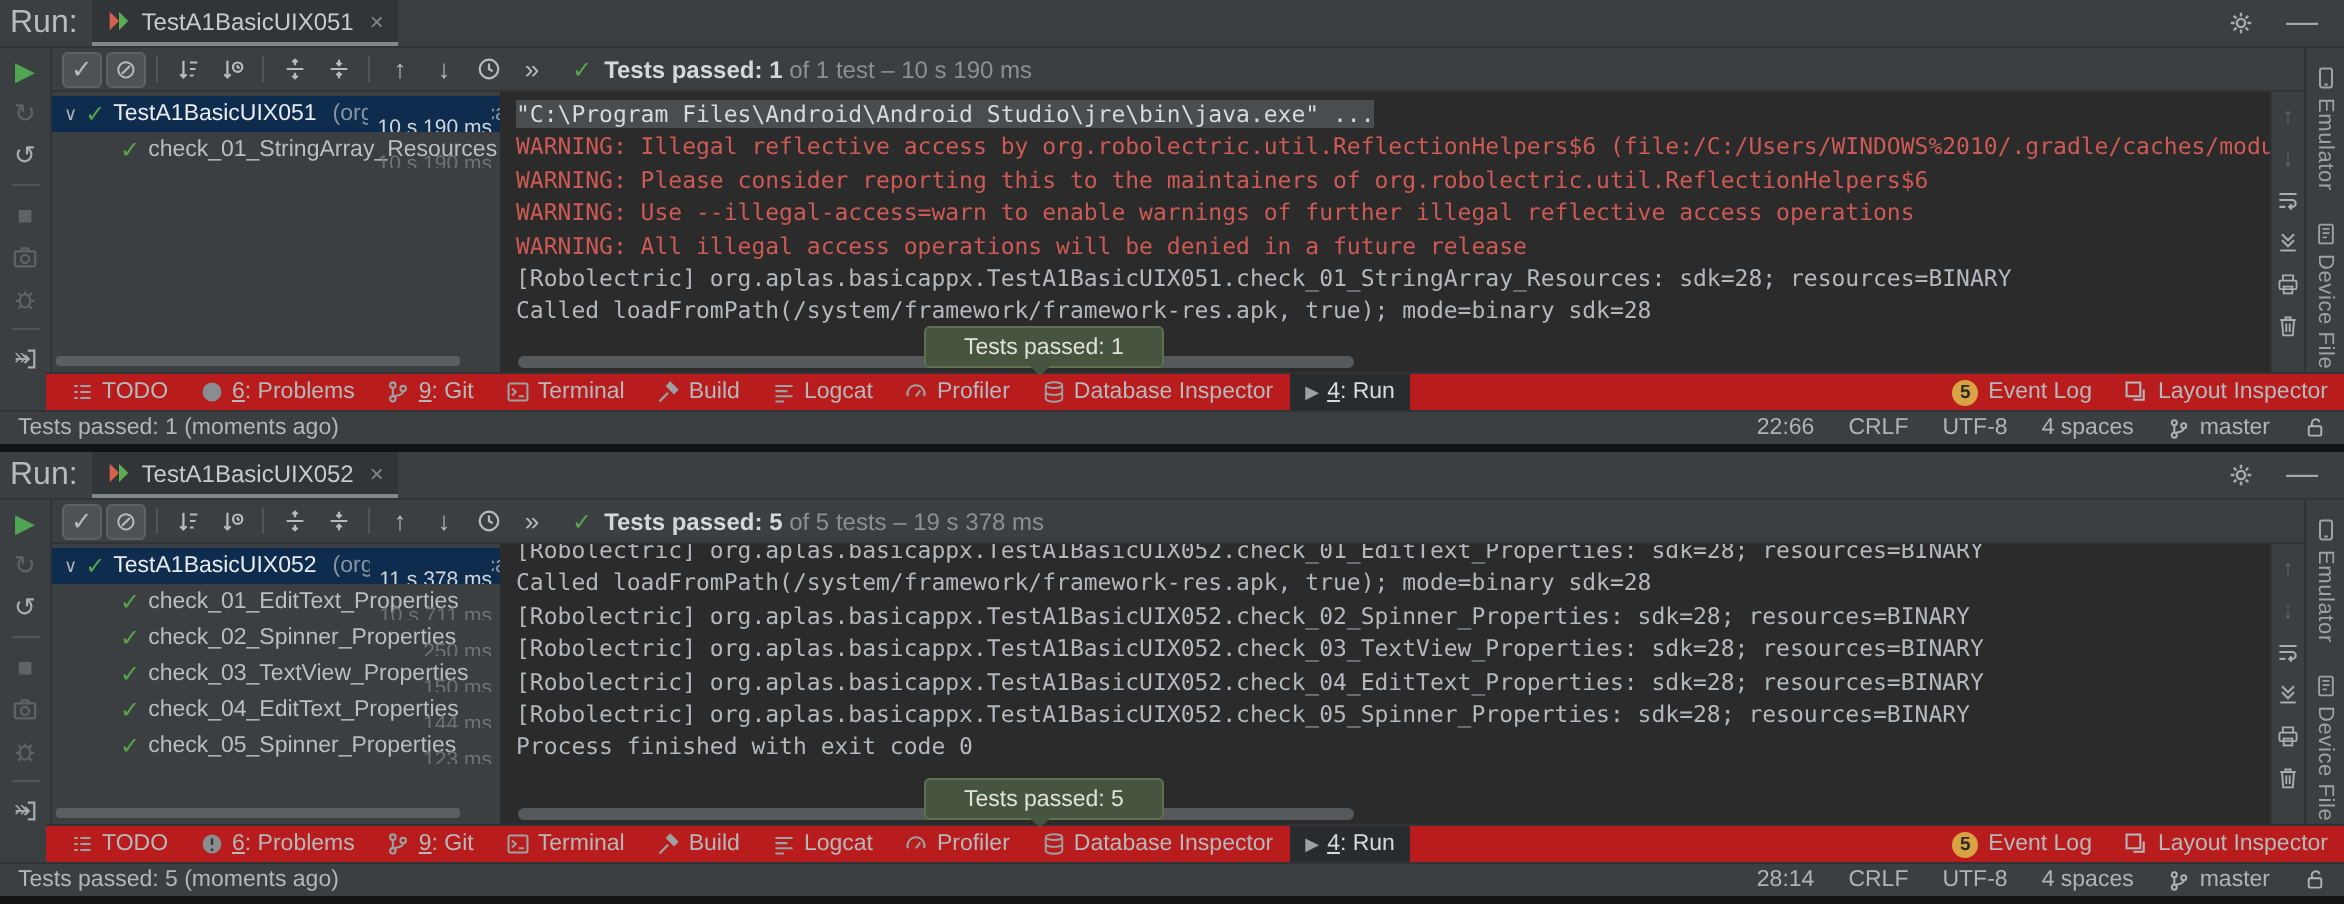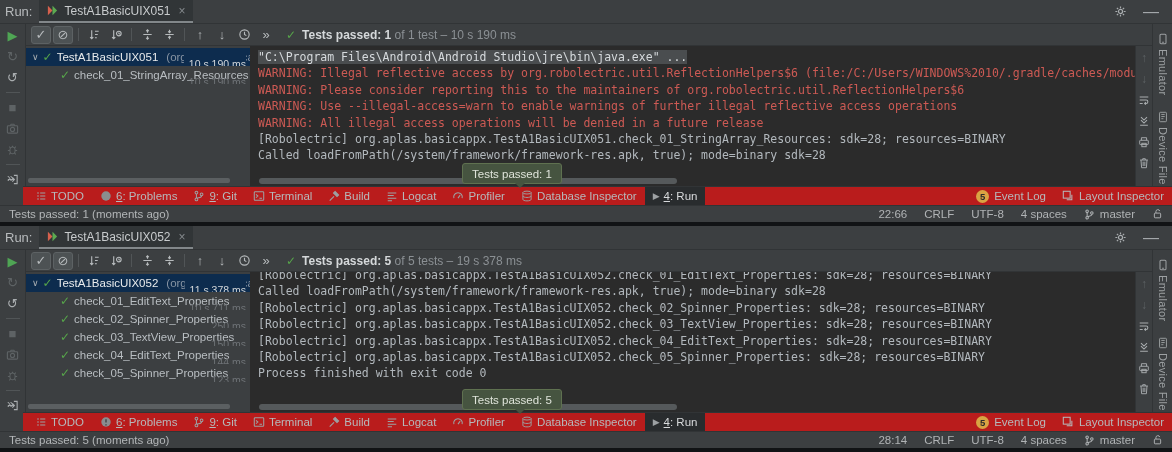--- a/index.html
+++ b/index.html
@@ -2,21 +2,21 @@
 <html><head>
 <meta charset="utf-8">
 <style>
   * { box-sizing: border-box; }
   body { margin:0; background:#1e1f22; font-family:"Liberation Sans","DejaVu Sans",sans-serif; }
   .app { width:1172px; height:452px; overflow:hidden; background:#2b2b2b; }
   .panel { height:226px; display:flex; flex-direction:column; background:#3c3f41; position:relative; }
 
   
   .hdr { height:24px; display:flex; align-items:center; background:#3c3f41; border-bottom:1px solid #313436; }
-  .runlabel { color:#b8bbbd; font-size:13px; padding:0 7px 0 5px; }
+  .runlabel { color:#b8bbbd; font-size:16px; padding:0 7px 0 5px; }
   .tab { display:flex; align-items:center; gap:5px; height:100%; padding:0 7px; background:#313537;
          border-bottom:2px solid #82878a; color:#c8cbcd; font-size:12px; }
   .tab .close { color:#84898c; margin-left:3px; font-size:12px; }
   .hdr-right { margin-left:auto; display:flex; align-items:center; gap:15px; padding-right:13px; color:#a7abad; }
 
   
   .body { flex:1; display:flex; min-height:0; }
   .lstripe { width:26px; background:#3c3f41; border-right:1px solid #313436; display:flex; flex-direction:column;
              align-items:center; padding-top:5px; gap:8px; position:relative; }
   .lstripe .chevb { position:absolute; bottom:1px; left:7px; color:#9ea2a4; font-size:12px; }
@@ -81,21 +81,21 @@
   .badge { width:13px; height:13px; border-radius:50%; background:#d9a343; color:#2b2b2b; font-size:9.5px;
            font-weight:bold; display:flex; align-items:center; justify-content:center; }
 
   .statusLine { height:17px; display:flex; align-items:center; background:#3c3f41; border-top:1px solid #313436;
                 font-size:11.5px; color:#b3b6b8; padding:0 9px; }
   .statusLine .rightside { margin-left:auto; display:flex; align-items:flex-start; gap:17px; color:#b0b3b5; }
   .sep { height:4px; background:#111315; }
 
   .tooltip { position:absolute; left:462px; top:163px; height:21px; display:flex; align-items:center;
              background:#465440; border:1px solid #5f7150; color:#dfe4da; font-size:11.5px;
-             padding:0 9px; border-radius:3px; z-index:5; }
+             padding:0 19px; border-radius:3px; z-index:5; }
   .tooltip:after { content:""; position:absolute; left:52px; top:100%; border:5px solid transparent; border-top-color:#465440; }
 </style>
 </head>
 <body>
 
 <div class="app">
 
   <div class="panel">
     <div class="hdr">
       <span class="runlabel">Run:</span>

